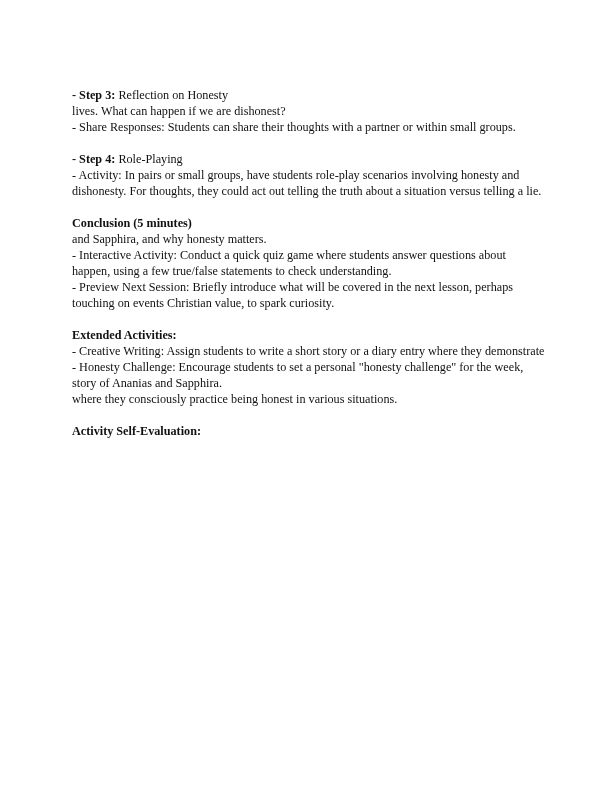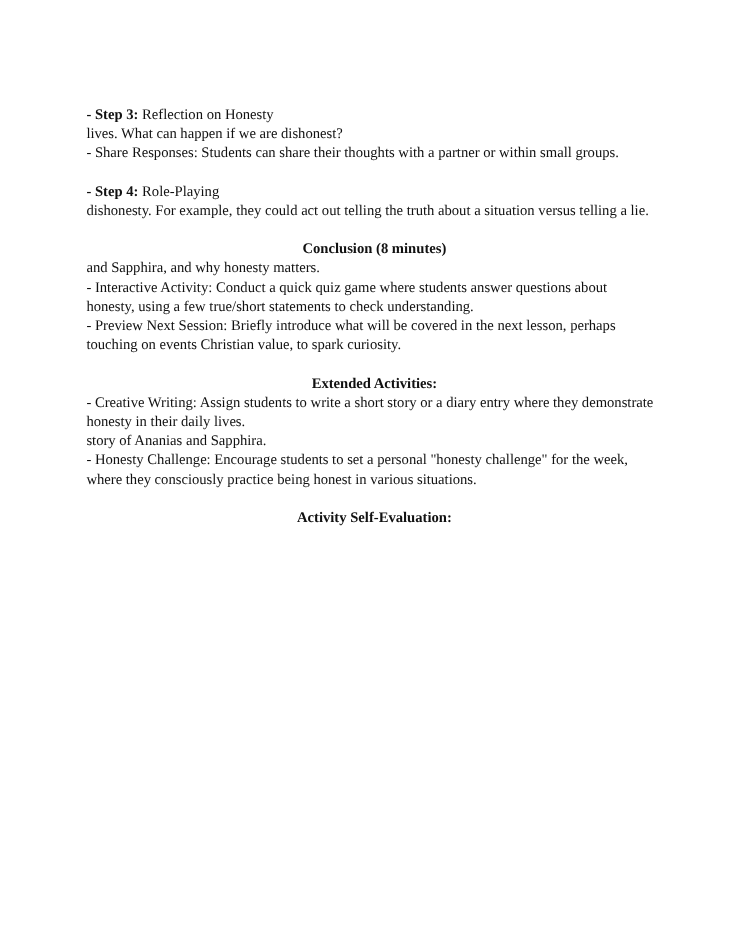--- a/index.html
+++ b/index.html
@@ -3,45 +3,45 @@
 <meta charset="utf-8">
 <style>
   html, body { margin: 0; padding: 0; background: #ffffff; }
   body { width: 612px; height: 792px; position: relative; overflow: hidden; }
   .page {
     position: absolute; left: 72px; top: 87px; width: 480px;
     font-family: "Liberation Serif", serif; font-size: 12.2px; line-height: 16px; color: #111;
   }
   .line { white-space: nowrap; }
   .gap { height: 16px; }
-  .bold { font-weight: bold; text-align: center; }
+  .bold { font-weight: bold; }
 </style>
 </head>
 <body>
 
 <div class="page">
   <div class="line"><span class="bold">- Step 3:</span><span> Reflection on Honesty</span></div>
   <div class="line">lives. What can happen if we are dishonest?</div>
   <div class="line">- Share Responses: Students can share their thoughts with a partner or within small groups.</div>
   <div class="gap"></div>
 
   <div class="line"><span class="bold">- Step 4:</span><span> Role-Playing</span></div>
-  <div class="line">dishonesty. For example, they could act out telling the truth about a situation versus telling a lie.</div>
+  <div class="line">- Activity: In pairs or small groups, have students role-play scenarios involving honesty and</div>
+  <div class="line">dishonesty. For thoughts, they could act out telling the truth about a situation versus telling a lie.</div>
   <div class="gap"></div>
 
-  <div class="line bold">Conclusion (8 minutes)</div>
+  <div class="line bold">Conclusion (5 minutes)</div>
   <div class="line">and Sapphira, and why honesty matters.</div>
   <div class="line">- Interactive Activity: Conduct a quick quiz game where students answer questions about</div>
-  <div class="line">honesty, using a few true/short statements to check understanding.</div>
+  <div class="line">happen, using a few true/false statements to check understanding.</div>
   <div class="line">- Preview Next Session: Briefly introduce what will be covered in the next lesson, perhaps</div>
   <div class="line">touching on events Christian value, to spark curiosity.</div>
   <div class="gap"></div>
 
   <div class="line bold">Extended Activities:</div>
   <div class="line">- Creative Writing: Assign students to write a short story or a diary entry where they demonstrate</div>
-  <div class="line">honesty in their daily lives.</div>
+  <div class="line">- Honesty Challenge: Encourage students to set a personal "honesty challenge" for the week,</div>
   <div class="line">story of Ananias and Sapphira.</div>
-  <div class="line">- Honesty Challenge: Encourage students to set a personal "honesty challenge" for the week,</div>
   <div class="line">where they consciously practice being honest in various situations.</div>
   <div class="gap"></div>
 
   <div class="line bold">Activity Self-Evaluation:</div>
 </div>
 
 </body></html>

